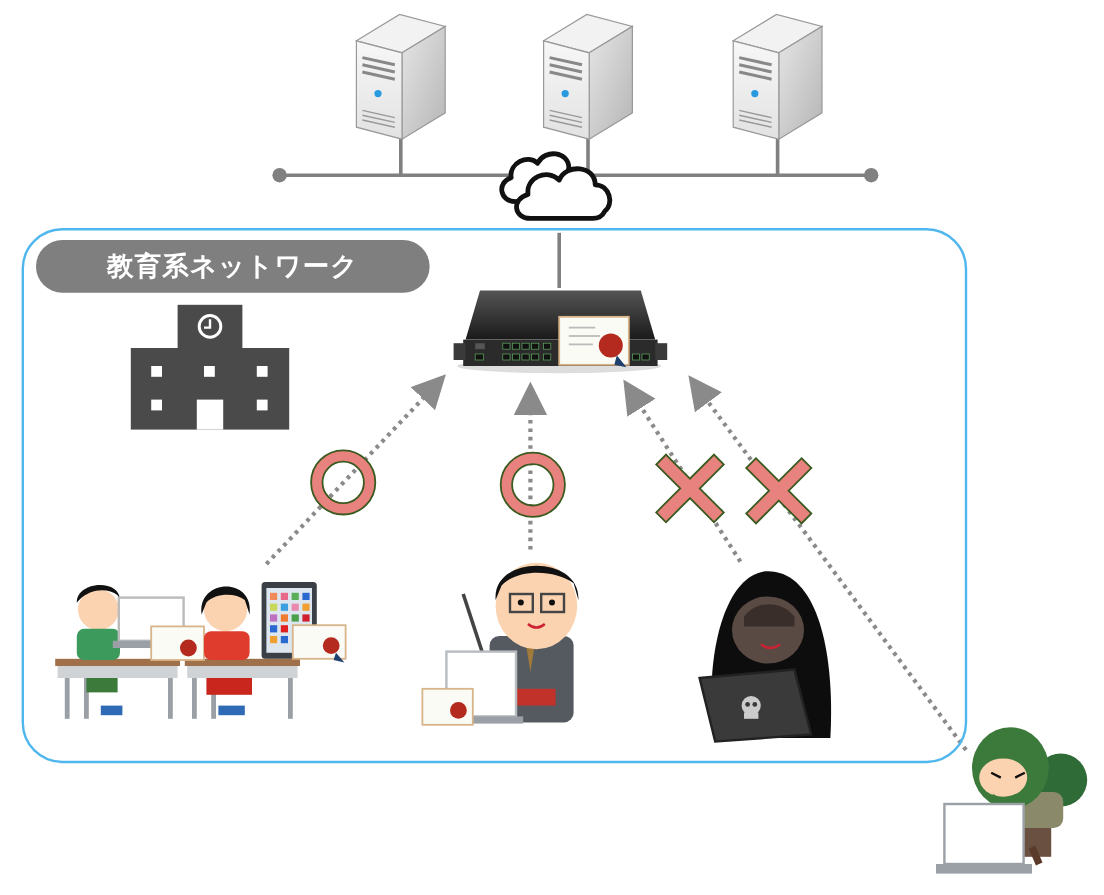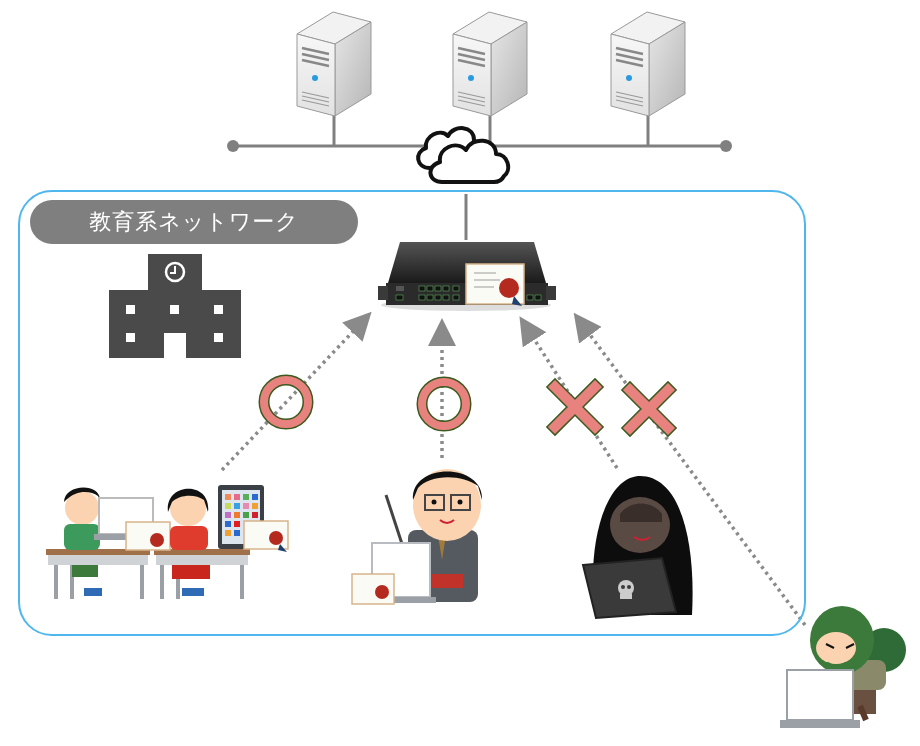--- a/index.html
+++ b/index.html
@@ -2,21 +2,21 @@
 <html><head>
 <meta charset="utf-8">
 <style>
   html, body { margin:0; padding:0; background:#ffffff; }
   body { width:920px; height:746px; position:relative; overflow:hidden; font-family:"DejaVu Sans", sans-serif; }
   .abs { position:absolute; }
   svg { display:block; }
   .label-pill {
     position:absolute; left:30px; top:200px; width:328px; height:44px;
     background:#7f7f7f; border-radius:22px; color:#fff;
-    font-family:"DejaVu Sans", sans-serif; font-weight:normal; font-size:22px;
+    font-family:"DejaVu Sans", sans-serif; font-weight:bold; font-size:22px;
     display:flex; align-items:center; justify-content:center; letter-spacing:1px;
   }
   .net-box {
     position:absolute; left:18px; top:190px; width:788px; height:446px;
     border:2px solid #4fb7ee; border-radius:34px; box-sizing:border-box;
   }
 </style>
 </head>
 <body>
 

